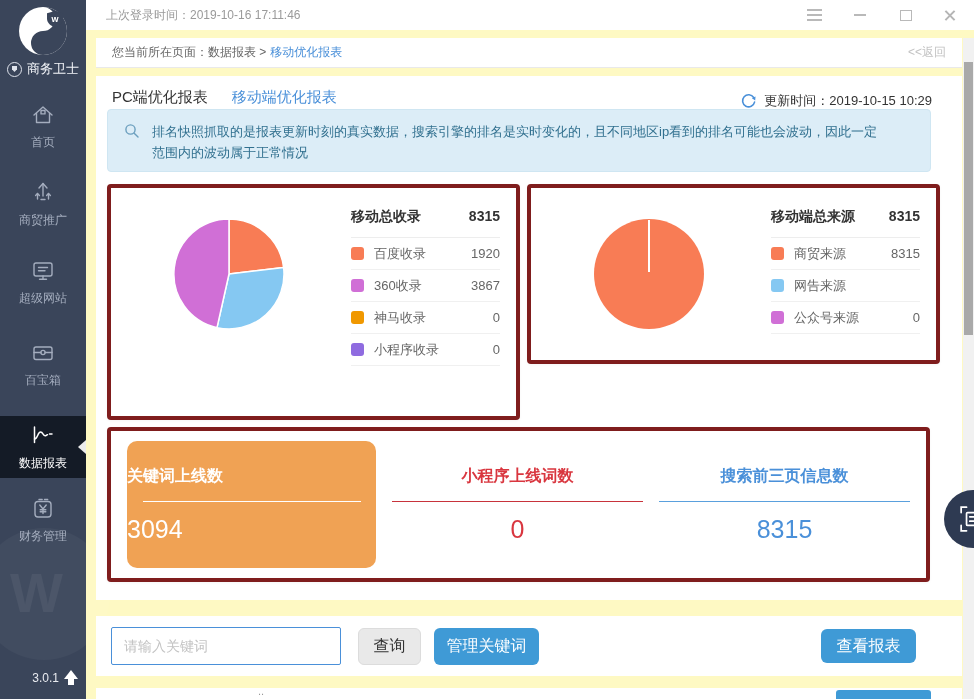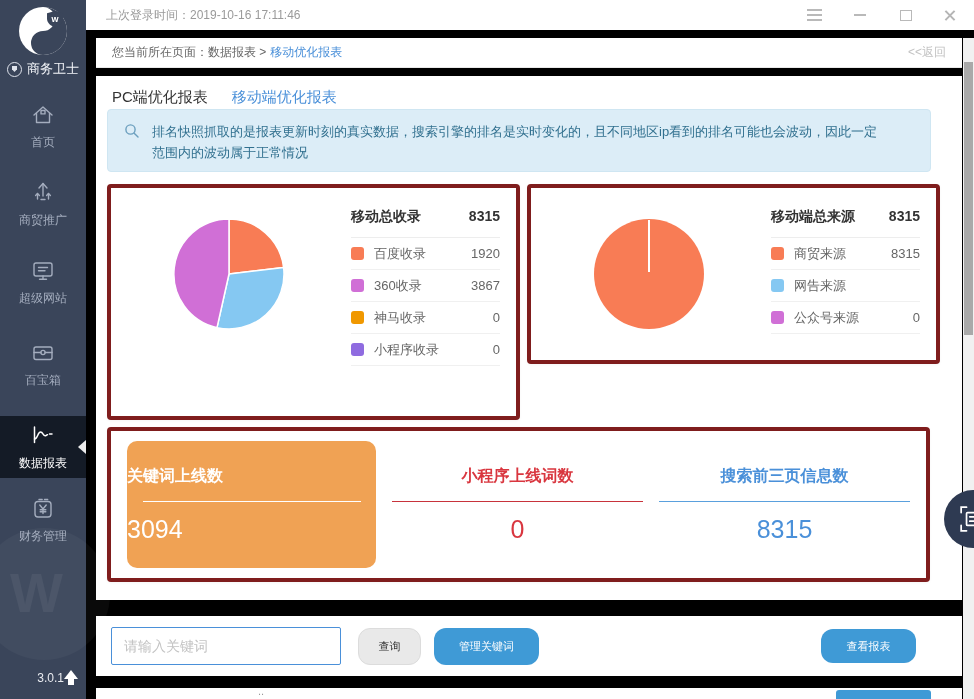--- a/index.html
+++ b/index.html
@@ -17,40 +17,40 @@
          clip-path:polygon(0 0,100% 0,100% 55%,50% 100%,0 55%);}
   .nav-item{position:absolute;left:0;width:86px;text-align:center;color:#a4adbe;cursor:pointer;}
   .nav-item svg{display:block;margin:0 auto;}
   .nav-label{display:block;font-size:12px;margin-top:6px;}
   .nav-item.active{background:#141b26;color:#fff;padding-top:7px;}
   .nav-item.active .wedge{position:absolute;right:0;top:24px;width:0;height:0;
          border-top:7px solid transparent;border-bottom:7px solid transparent;border-right:8px solid #ececec;}
   .watermark-circle{position:absolute;left:-22px;top:528px;width:132px;height:132px;border-radius:50%;
          background:rgba(255,255,255,0.04);}
   .watermark-w{position:absolute;left:10px;top:560px;font-size:56px;font-weight:bold;color:rgba(255,255,255,0.06);}
-  .version{position:absolute;right:8px;bottom:14px;color:#e9ebf0;font-size:12px;display:flex;align-items:flex-end;}
+  .version{position:absolute;right:8px;bottom:14px;color:#e9ebf0;font-size:12px;display:flex;align-items:flex-end;gap:5px;}
   .up-arrow{display:inline-block;width:0;height:0;border-left:7px solid transparent;border-right:7px solid transparent;
          border-bottom:9px solid #fff;position:relative;margin-bottom:6px;}
   .up-arrow:after{content:"";position:absolute;left:-3px;top:9px;width:6px;height:6px;background:#fff;}
 
   
   .titlebar{position:absolute;left:86px;top:0;width:888px;height:30px;background:#fff;border-bottom:1px solid #ebebeb;
          display:flex;align-items:center;}
   .last-login{color:#9a9a9a;font-size:12px;margin-left:20px;flex:1;}
   .win-controls{display:flex;align-items:center;gap:30px;margin-right:18px;}
   .ctl{display:inline-flex;align-items:center;justify-content:center;width:16px;height:16px;cursor:pointer;}
   .ctl-menu{width:15px;height:2px;background:#b9b9b9;box-shadow:0 -5px 0 #b9b9b9,0 5px 0 #b9b9b9;}
   .ctl-min{width:12px;height:2px;background:#b9b9b9;}
   .ctl-max{width:10px;height:9px;border:1.5px solid #b9b9b9;}
   .ctl-close{position:relative;width:12px;height:12px;}
   .ctl-close:before,.ctl-close:after{content:"";position:absolute;left:5px;top:0;width:2px;height:13px;background:#b5b5b5;}
   .ctl-close:before{transform:rotate(45deg);} .ctl-close:after{transform:rotate(-45deg);}
 
   
-  .content{position:absolute;left:86px;top:30px;width:888px;height:669px;background:#000000;overflow:hidden;}
+  .content{position:absolute;left:86px;top:30px;width:888px;height:669px;background:#fef9c3;overflow:hidden;}
   .crumb-bar{position:absolute;left:10px;top:8px;width:866px;height:30px;background:#fff;border-bottom:1px solid #e9e9e9;
          display:flex;align-items:center;font-size:12px;padding:0 16px;box-sizing:border-box;}
   .crumb-prefix{color:#666;}
   .crumb-link{color:#4a90d9;margin-left:4px;cursor:pointer;}
   .crumb-back{margin-left:auto;color:#c2c2c2;cursor:pointer;}
 
   .panel{position:absolute;left:10px;top:46px;width:866px;height:524px;background:#fff;}
   .tabs{position:absolute;left:16px;top:12px;display:flex;gap:24px;font-size:15px;}
   .tab{color:#333;padding-bottom:9px;cursor:pointer;}
   .tab.active{color:#4a90d9;border-bottom:3px solid #8b5cf6;}
@@ -84,21 +84,21 @@
   .stat-red{color:#d9363f;margin-right:16px;}
   .stat-red .stat-divider{background:#c8333b;}
   .stat-blue{color:#4a90d9;}
   .stat-blue .stat-divider{background:#5aa0dd;}
 
   .kw-bar{position:absolute;left:10px;top:586px;width:866px;height:60px;background:#fff;display:flex;align-items:center;
          box-sizing:border-box;padding:16px 15px;}
   .kw-input{width:230px;height:38px;border:1px solid #4a90d9;border-radius:2px;box-sizing:border-box;
          padding:0 12px;font-size:14px;color:#333;outline:none;font-family:inherit;}
   .kw-input::placeholder{color:#c3c3c3;}
-  .btn{border:none;border-radius:12px;font-size:11px;cursor:pointer;font-family:inherit;}
+  .btn{border:none;border-radius:6px;font-size:16px;cursor:pointer;font-family:inherit;}
   .btn-query{width:63px;height:37px;background:#e9e9e9;border:1px solid #dcdcdc;color:#333;margin-left:17px;}
   .btn-manage{width:105px;height:37px;background:#3f9ad6;color:#fff;margin-left:13px;font-family:Liberation Mono, monospace;}
   .btn-report{width:95px;height:34px;background:#3f9ad6;color:#fff;margin-left:auto;margin-right:31px;}
 
   .next-sliver{position:absolute;left:10px;top:658px;width:866px;height:11px;background:#fff;}
   .sliver-dots{position:absolute;left:162px;top:-3px;color:#999;font-size:11px;}
   .sliver-btn{position:absolute;left:740px;top:2px;width:95px;height:9px;background:#3f9ad6;border-radius:3px 3px 0 0;}
 
   .scrollbar{position:absolute;left:877px;top:8px;width:11px;height:661px;background:#f1f1f1;}
   .scroll-thumb{position:absolute;left:1px;top:24px;width:9px;height:273px;background:#a9a9a9;cursor:pointer;}
@@ -221,20 +221,27 @@
       <span class="crumb-prefix">您当前所在页面：数据报表 &gt;</span>
       <span class="crumb-link">移动优化报表</span>
       <span class="crumb-back">&lt;&lt;返回</span>
     </div>
 
     <div class="panel">
       <div class="tabs">
         <span class="tab">PC端优化报表</span>
         <span class="tab active">移动端优化报表</span>
       </div>
+      <div class="update-row">
+        <svg width="17" height="17" viewBox="0 0 16 16">
+          <path d="M12.9 4.2 A5.7 5.7 0 1 0 13.7 8.6" fill="none" stroke="#4a90d9" stroke-width="1.5" stroke-linecap="round"></path>
+          <polygon points="14.6,3.2 14.3,7 11.2,4.9" fill="#4a90d9"></polygon>
+        </svg>
+        <span>更新时间：2019-10-15 10:29</span>
+      </div>
     </div>
 
     <div class="notice">
       <svg class="mag" width="16" height="16" viewBox="0 0 16 16">
         <circle cx="6.5" cy="6.5" r="4.6" fill="none" stroke="#6b9fbe" stroke-width="1.4"></circle>
         <line x1="10.2" y1="10.2" x2="14" y2="14" stroke="#6b9fbe" stroke-width="1.4" stroke-linecap="round"></line>
       </svg>
       <span class="notice-text">排名快照抓取的是报表更新时刻的真实数据，搜索引擎的排名是实时变化的，且不同地区ip看到的排名可能也会波动，因此一定范围内的波动属于正常情况</span>
     </div>
 

